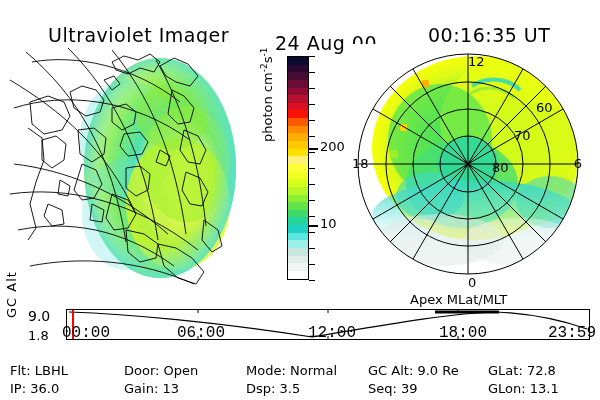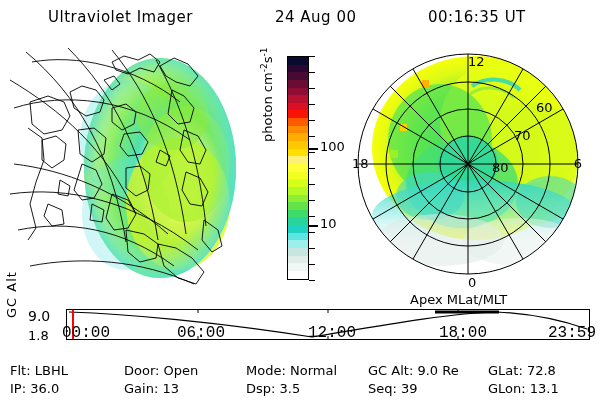--- a/index.html
+++ b/index.html
@@ -13,27 +13,27 @@
     height: 400px;
     background: #ffffff;
     font-family: "DejaVu Sans", sans-serif;
     color: #000000;
     overflow: hidden;
   }
   .abs { position: absolute; }
 
   
   .hdr {
-    top: 8px;
-    font-size: 15px;
+    top: 24px;
+    font-size: 19px;
     letter-spacing: 0.5px;
     white-space: nowrap;
   }
   #hdr-title { left: 48px; }
-  #hdr-date  { left: 275px; }
+  #hdr-date  { left: 275px; margin-top: 8px; }
   #hdr-time  { left: 428px; }
 
   
   #globe-panel {
     left: 8px; top: 44px;
     width: 248px; height: 246px;
   }
   #globe-panel svg { display: block; }
 
   
@@ -382,20 +382,20 @@
   </div>
   <div class="abs foot foot-r2 c4">
     <span>Seq:</span>
     <span>39</span>
   </div>
   <div class="abs foot foot-r2 c5">
     <span>GLon:</span>
     <span>13.1</span>
   </div>
 
-<div class="cb-num abs" style="top: 139px;">100</div>
+<div class="cb-num abs" style="top: 139px;">200</div>
     <div class="cb-num abs" style="top: 216px;">10</div>
     <div class="xtick abs" style="left: 62px;">00:00</div>
     <div class="xtick abs" style="left: 177px;">06:00</div>
     <div class="xtick abs" style="left: 308px;">12:00</div>
     <div class="xtick abs" style="left: 439px;">18:00</div>
     <div class="xtick abs" style="left: auto; right: 4px;">23:59</div>
   </div>
 
 </body></html>

